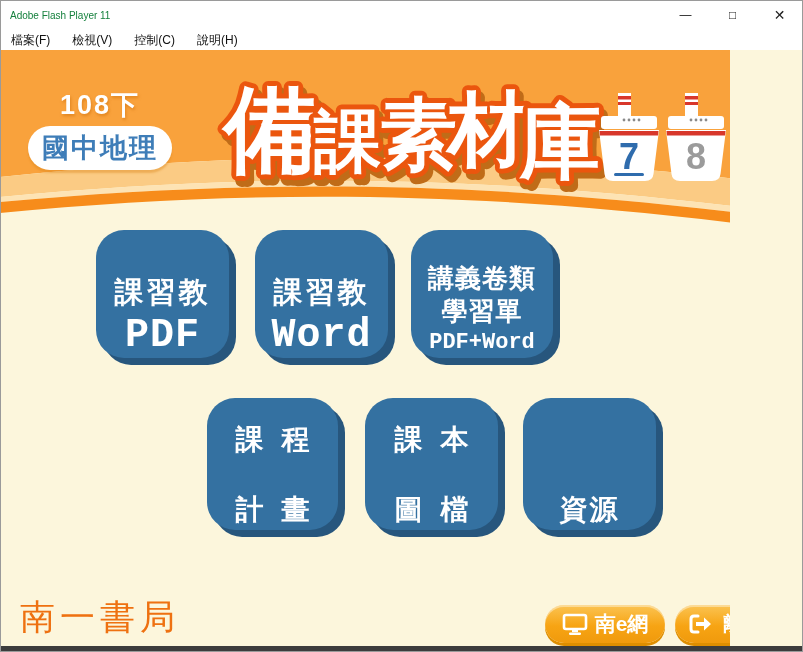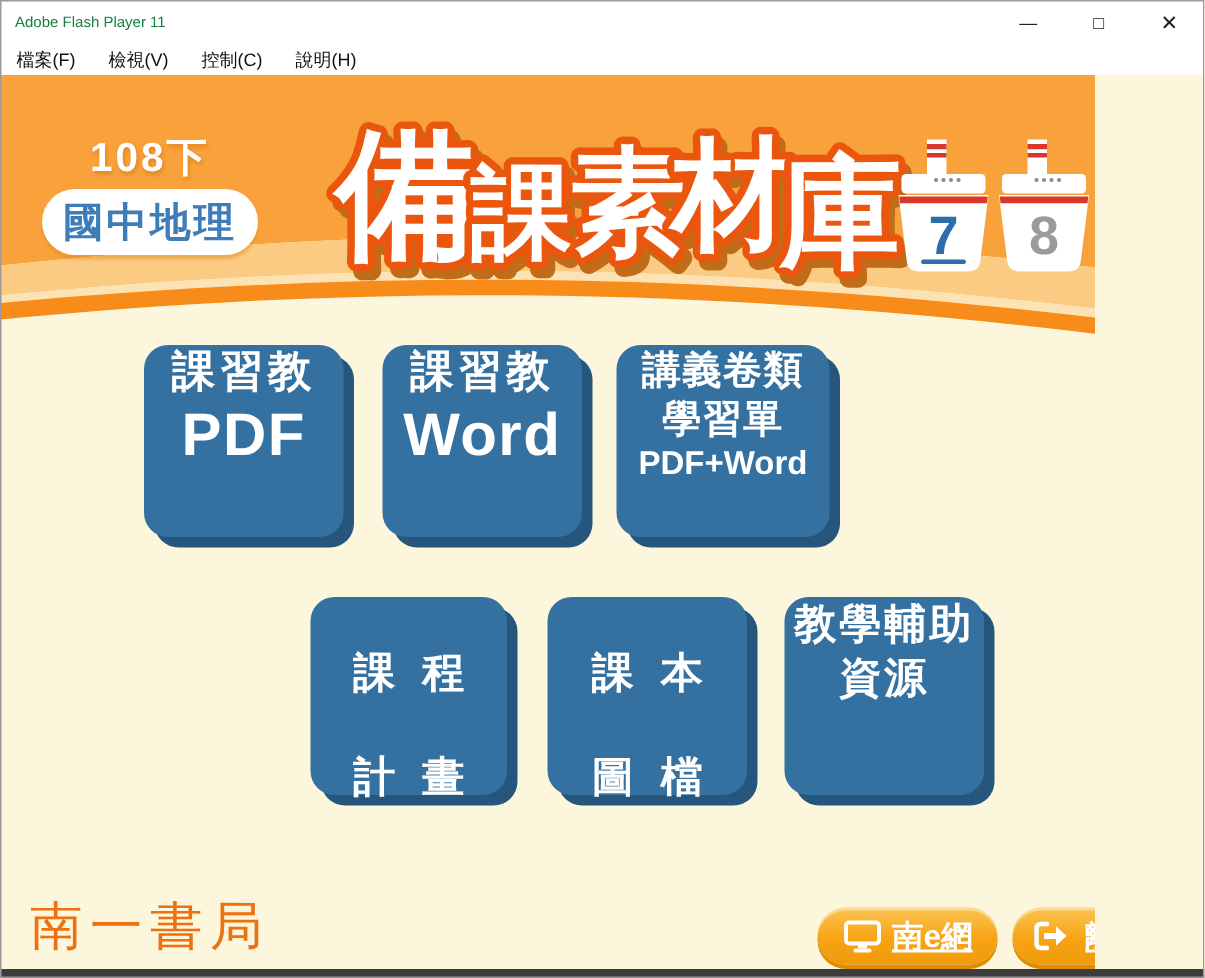--- a/index.html
+++ b/index.html
@@ -37,24 +37,24 @@
                   background:#fff; border-radius:22px; display:flex; align-items:center;
                   justify-content:center; font-size:27px; font-weight:bold; color:#3E7DB8;
                   letter-spacing:2px; box-shadow:0 3px 2px rgba(222,138,30,.45); }
   .title-svg { position:absolute; left:200px; top:8px; }
   .title-svg text { font-family:"Liberation Sans","DejaVu Sans",sans-serif; font-weight:bold; }
   .boats-svg { position:absolute; left:598px; top:38px; }
   .boats-svg text { font-family:"Liberation Sans","DejaVu Sans",sans-serif; font-weight:bold; }
   .boat { cursor:pointer; }
 
   
-  .btn-blue { position:absolute; background:#3471A1; border-radius:16px;
+  .btn-blue { position:absolute; background:#3471A1; border-radius:28px;
               box-shadow:7px 7px 0 #27567D; color:#fff; font-weight:bold;
-              display:flex; flex-direction:column; align-items:center; justify-content:flex-start;
-              text-align:center; cursor:pointer; }
+              display:flex; flex-direction:column; align-items:center; justify-content:flex-end;
+              text-align:center; cursor:pointer;font-family:Liberation Mono, monospace; }
   #b1 { left:96px;  top:180px; width:133px; height:128px; }
   #b2 { left:255px; top:180px; width:133px; height:128px; }
   #b3 { left:411px; top:180px; width:142px; height:128px; }
   #b4 { left:207px; top:348px; width:131px; height:132px; }
   #b5 { left:365px; top:348px; width:133px; height:132px; }
   #b6 { left:523px; top:348px; width:133px; height:132px; }
   .ln-cjk     { font-size:29px; letter-spacing:3px; line-height:1.3; }
   .ln-latin   { font-size:40px; letter-spacing:1px; line-height:1.1; }
   .ln-cjk-sm  { font-size:26px; letter-spacing:1px; line-height:1.25; }
   .ln-latin-sm{ font-size:22px; line-height:1.3; }
@@ -62,21 +62,21 @@
   .ln-cjk-md  { font-size:28px; letter-spacing:2px; line-height:1.3; }
 
   
   .brand { position:absolute; left:20px; top:544px; font-size:35px; font-weight:normal;
            color:#EE7111; letter-spacing:5px;
            font-family:"Liberation Serif","DejaVu Serif",serif; }
   .btn-orange { position:absolute; top:555px; width:120px; height:38px; border-radius:20px;
                 background:linear-gradient(180deg,#FBC453 0%,#F7A414 55%,#F09A0C 100%);
                 box-shadow:0 3px 0 #DE8E00, inset 0 2px 0 rgba(255,255,255,.4);
                 display:flex; align-items:center; justify-content:center; gap:7px;
-                color:#fff; font-weight:bold; font-size:21px; cursor:pointer;text-decoration:underline; }
+                color:#fff; font-weight:bold; font-size:21px; cursor:pointer; }
   #btn-nan-e { left:545px; }
   #btn-exit  { left:675px; }
   #btn-exit .btn-label { letter-spacing:9px; padding-left:4px; }
 
   .bottom-strip { position:absolute; left:0; top:646px; width:803px; height:6px; background:#3C3C3C; }
 </style>
 </head>
 <body>
 
 <div class="frame"></div>
@@ -189,21 +189,20 @@
 
   <div id="b4" class="btn-blue">
     <div class="ln-cjk-xl">課程</div>
     <div class="ln-cjk-xl">計畫</div>
   </div>
   <div id="b5" class="btn-blue">
     <div class="ln-cjk-xl">課本</div>
     <div class="ln-cjk-xl">圖檔</div>
   </div>
   <div id="b6" class="btn-blue">
-    <div class="ln-cjk-md">教學輔助</div>
     <div class="ln-cjk-md">資源</div>
   </div>
 
   <div class="brand">南一書局</div>
 
   <div id="btn-nan-e" class="btn-orange">
     <svg width="26" height="23" viewBox="0 0 26 23">
       <rect x="2" y="2" width="22" height="14" rx="2" fill="none" stroke="#fff" stroke-width="2.6"></rect>
       <rect x="10" y="17" width="6" height="2.2" fill="#fff"></rect>
       <rect x="7" y="19.4" width="12" height="2.6" rx="1.2" fill="#fff"></rect>

